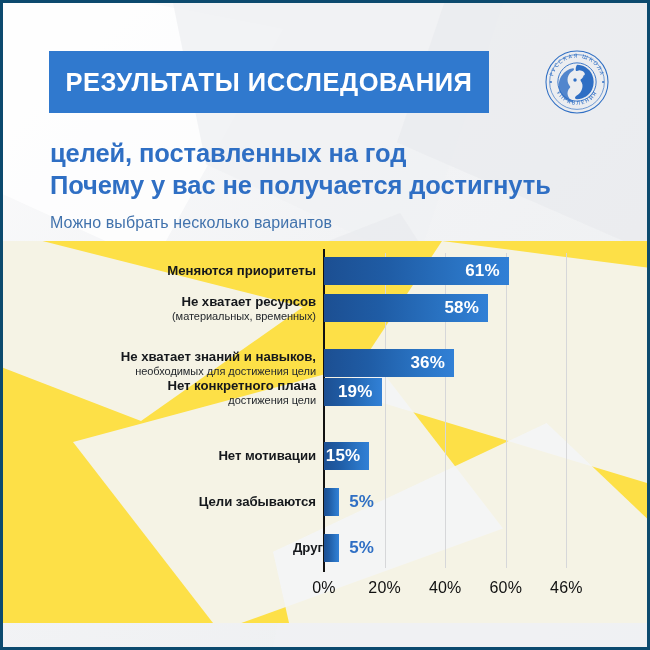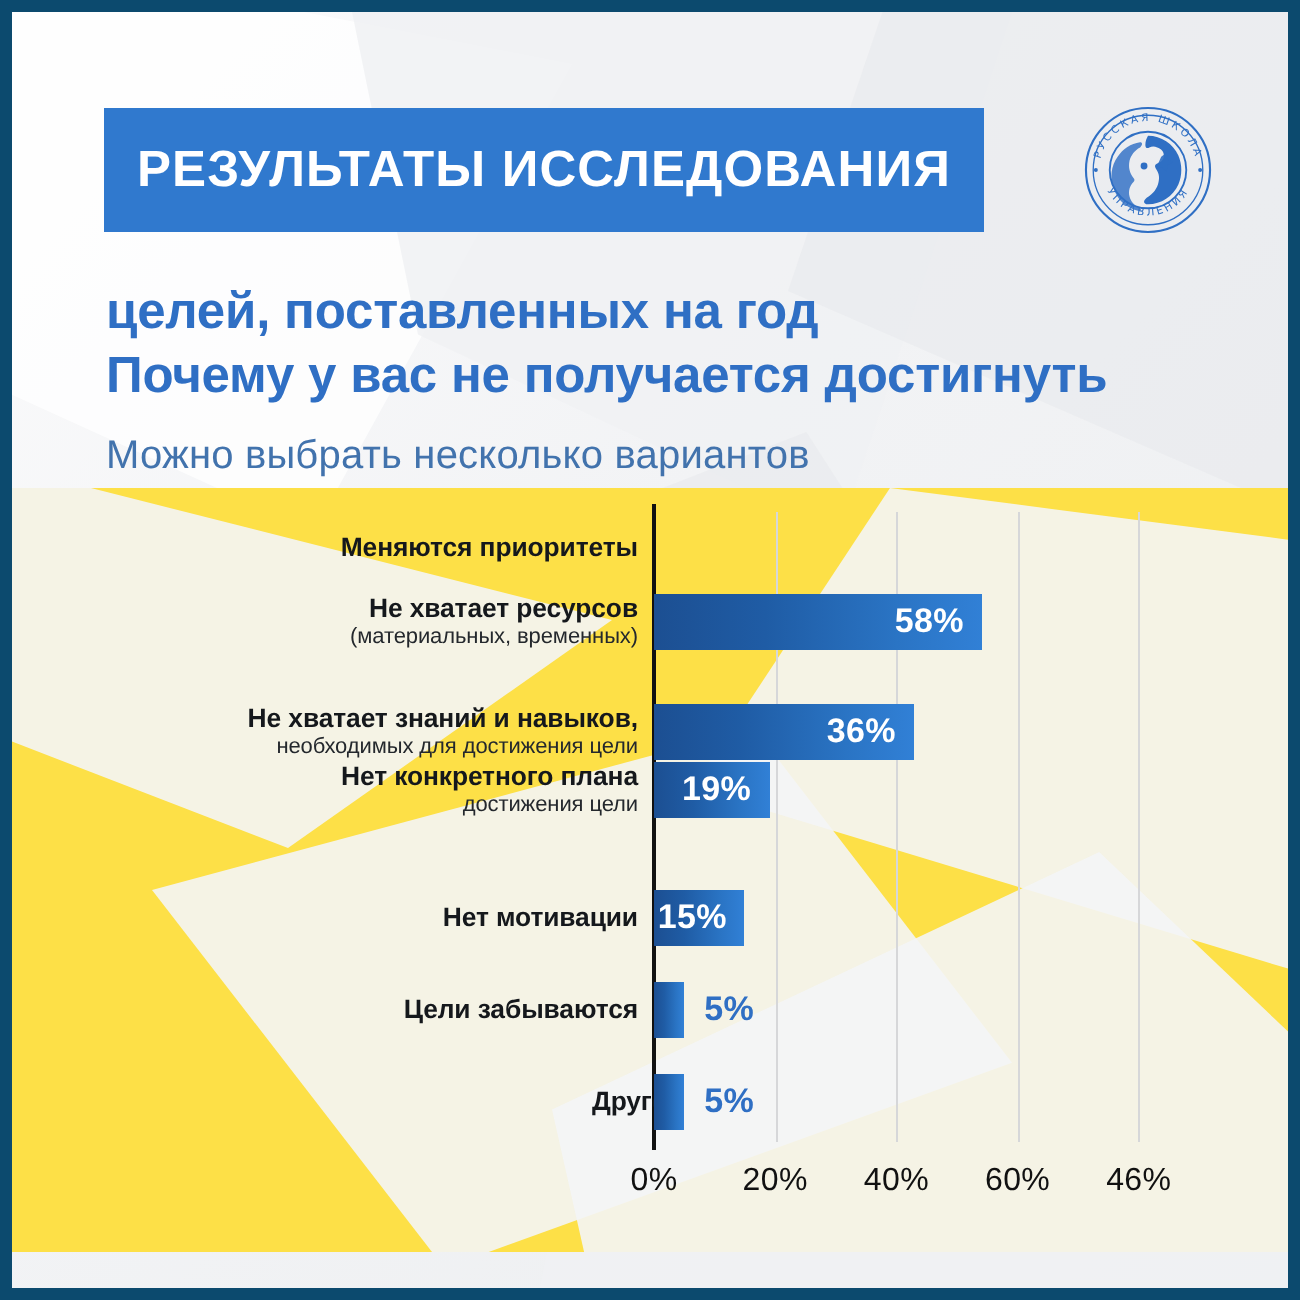--- a/index.html
+++ b/index.html
@@ -13,21 +13,21 @@
     -webkit-font-smoothing: antialiased;
   }
 
   #poster {
     position: relative;
     width: 650px;
     height: 650px;
     overflow: hidden;
     background: #f4f5f6;
     box-sizing: border-box;
-    border: 6px solid #0c4a6e;
+    border: 3px solid #0c4a6e;
   }
 
   
   .bg-layer {
     position: absolute;
     inset: 0;
     overflow: hidden;
     pointer-events: none;
   }
   .bg-base {
@@ -96,21 +96,21 @@
     font-size: 25.5px;
     font-weight: bold;
     line-height: 1.27;
     letter-spacing: -.1px;
   }
   .subhead {
     position: absolute;
     left: 47px;
     top: 211px;
     color: #4273ad;
-    font-size: 20px;
+    font-size: 16px;
     font-weight: normal;
     letter-spacing: .1px;
   }
 
   
   .chart-panel {
     position: absolute;
     left: 0;
     top: 238px;
     width: 650px;
@@ -282,20 +282,23 @@
       <div class="pf pf4"></div>
     </div>
     <div class="plot" id="plot">
         <div class="gridline" style="left: 381.6px;"></div>
         <div class="gridline" style="left: 442.2px;"></div>
         <div class="gridline" style="left: 502.8px;"></div>
         <div class="gridline" style="left: 563.4px;"></div>
         <div class="axis-line"></div>
         <div class="row" style="top: 16px;">
           <div class="row-label"><span>Меняются приоритеты</span></div>
+          <div class="bar" style="width: 184.83px;">
+            <span class="val-in">61%</span>
+          </div>
         </div>
         <div class="row" style="top: 53px;">
           <div class="row-label"><span>Не хватает ресурсов</span><span class="sub">(материальных, временных)</span></div>
           <div class="bar" style="width: 164px;">
             <span class="val-in">58%</span>
           </div>
         </div>
         <div class="row" style="top: 108.4px;">
           <div class="row-label"><span>Не хватает знаний и навыков,</span><span class="sub">необходимых для достижения цели</span></div>
           <div class="bar" style="width: 130px;">

